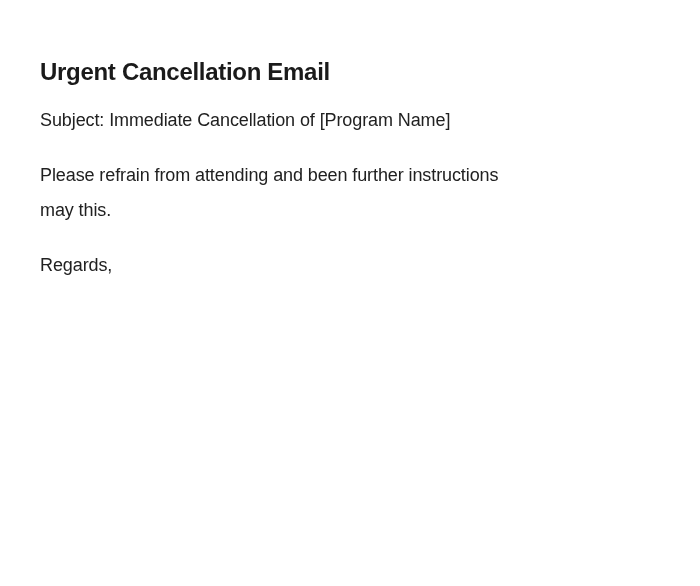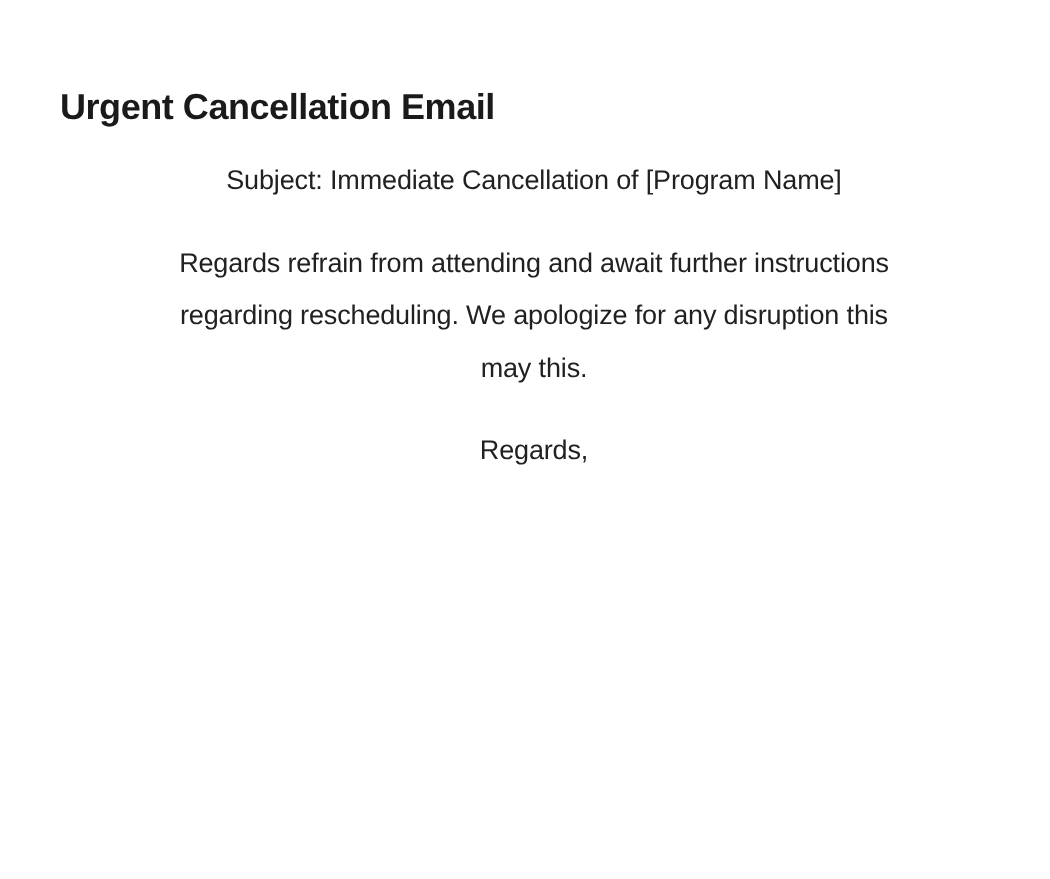--- a/index.html
+++ b/index.html
@@ -28,42 +28,40 @@
     letter-spacing: -0.3px;
     margin: 0 0 17px 0;
   }
   .para {
     margin: 0 0 20px 0;
     font-size: 18px;
     line-height: 35px;
     color: var(--body-text, #212121);
     letter-spacing: -0.1px;
     font-weight: 400;
-    text-align: center;
   }
   .line {
     display: block;
     white-space: nowrap;
   }
 </style>
 </head>
 <body>
 
 <article class="page">
   <h1 class="title">Urgent Cancellation Email</h1>
 
   <p class="para">
     <span class="line">Subject: Immediate Cancellation of [Program Name]</span>
   </p>
 
 
 
   <p class="para">
-    <span class="line">Regards refrain from attending and await further instructions</span>
-    <span class="line">regarding rescheduling. We apologize for any disruption this</span>
+    <span class="line">Please refrain from attending and been further instructions</span>
     <span class="line">may this.</span>
   </p>
 
   <p class="para">
     <span class="line">Regards,</span>
   </p>
 
 
 </article>
 

